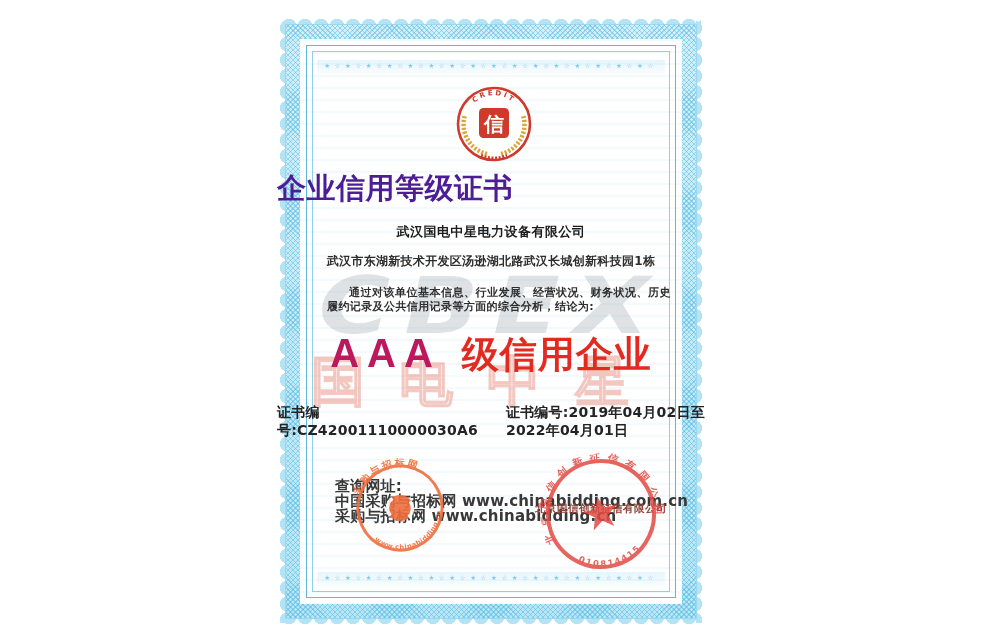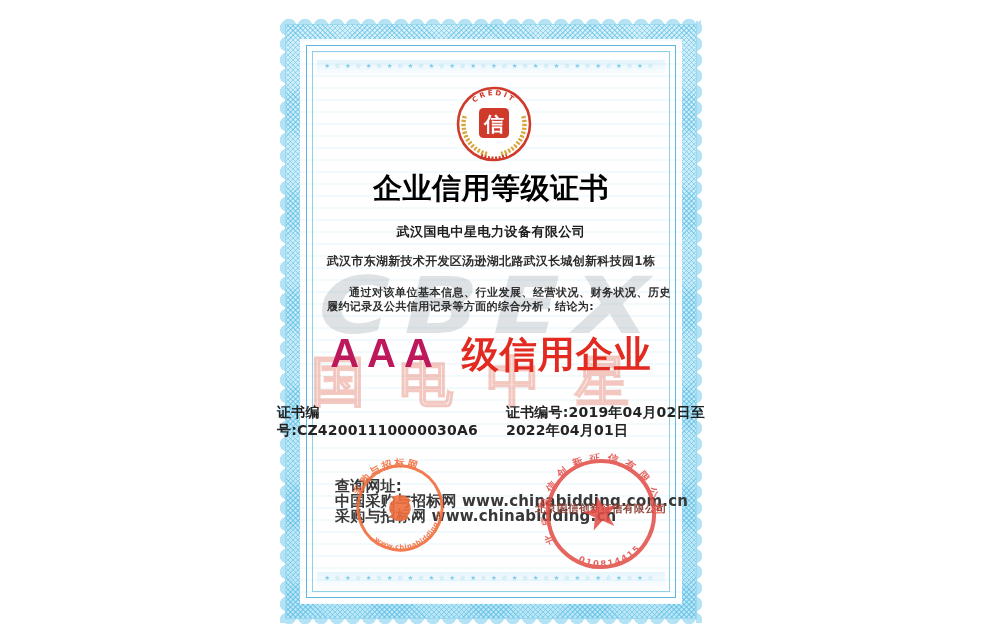--- a/index.html
+++ b/index.html
@@ -42,22 +42,22 @@
     font-family:"DejaVu Sans",sans-serif;font-style:italic;font-weight:900;font-size:98px;
     letter-spacing:14px;color:rgba(158,171,176,.34);transform:scaleY(.8);transform-origin:top;}
   .wm-cn{position:absolute;left:0;right:0;top:330px;z-index:1;
     font-weight:700;font-size:54px;letter-spacing:34px;text-indent:34px;
     color:rgba(240,172,160,.16);-webkit-text-stroke:1.3px rgba(233,155,142,.5);}
 
   .content{position:absolute;inset:0;z-index:2;}
 
   .logo{position:absolute;left:177px;top:68px;width:80px;height:80px;}
 
-  .title{position:absolute;left:0;right:0;top:153px;text-align:center;
-    font-size:29px;font-weight:800;letter-spacing:0.5px;color:#000000;}
+  .title{position:absolute;left:0;right:0;top:153px;
+    font-size:29px;font-weight:800;letter-spacing:0.5px;color:#4c1d95;}
   .company{position:absolute;left:0;right:0;top:207px;text-align:center;
     font-size:13px;font-weight:800;letter-spacing:0.5px;color:#1d1d1d;}
   .address{position:absolute;left:0;right:0;top:237px;text-align:center;
     font-size:12px;font-weight:700;letter-spacing:0.3px;color:#2d2d2d;}
   .body-par{position:absolute;left:50px;width:344px;top:270px;
     font-size:11px;font-weight:600;line-height:14px;letter-spacing:0.4px;
     color:#2e2e2e;text-indent:2em;text-align:justify;}
   .rating{position:absolute;left:0;right:0;top:314px;text-align:center;white-space:nowrap;}
   .rating .grade{font-size:40px;font-weight:900;letter-spacing:8px;color:#be185d;
     font-family:Liberation Sans, sans-serif;vertical-align:baseline;}

